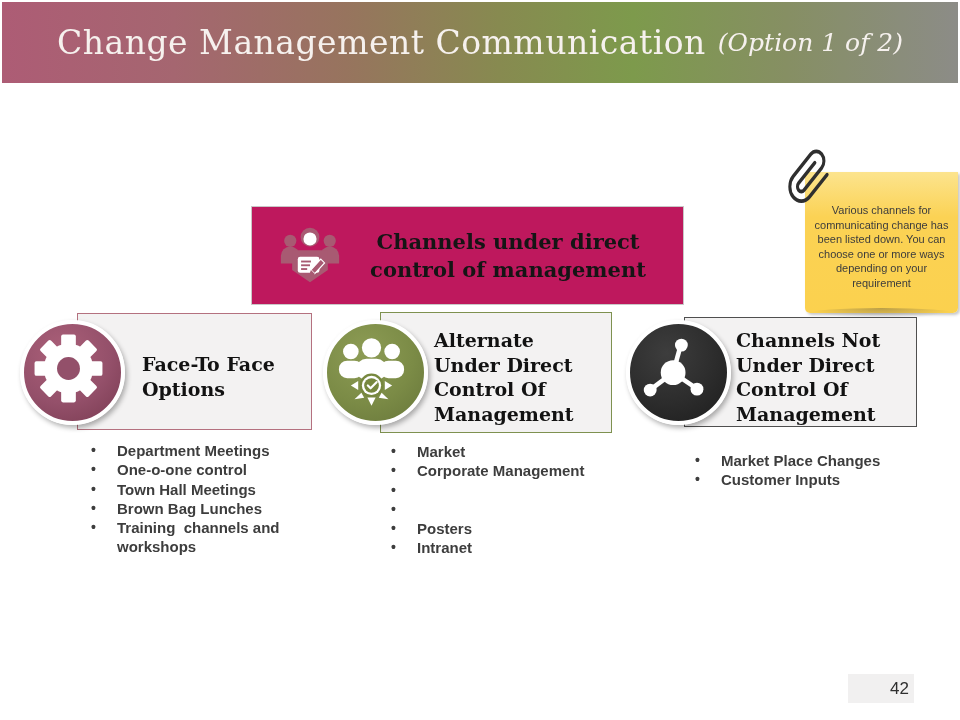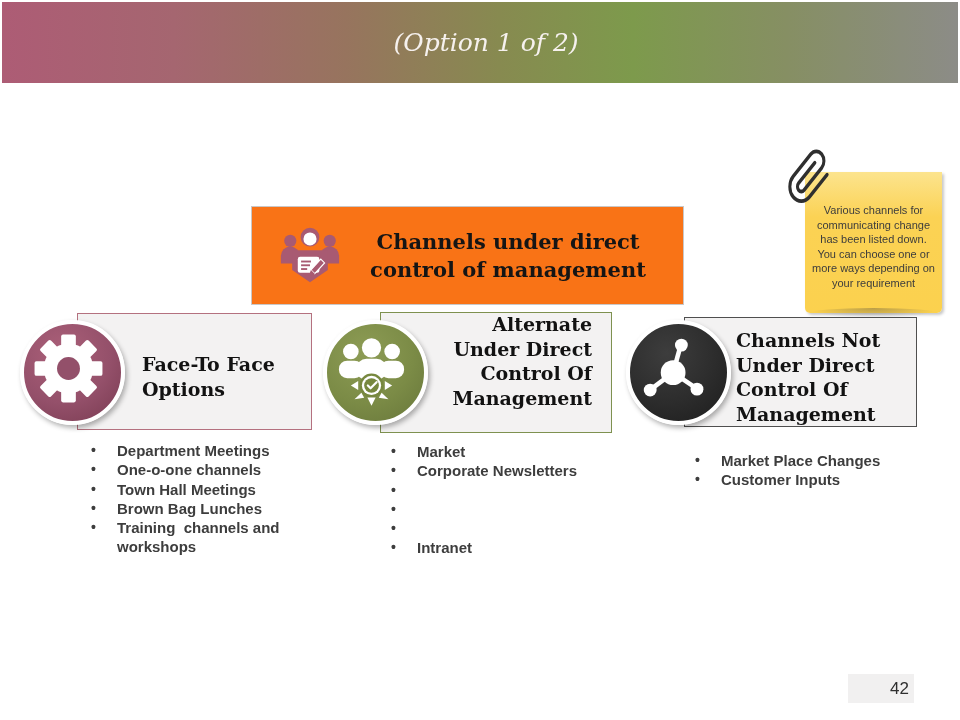--- a/index.html
+++ b/index.html
@@ -7,28 +7,28 @@
          font-family:"Liberation Sans",sans-serif;}
 
   
   .header{position:absolute;left:2px;top:2px;right:2px;height:81px;
     background:linear-gradient(90deg,#ad5c75 0%,#a56670 18%,#97745e 36%,#878a50 52%,#7d9a4c 66%,#868f63 82%,#8c8c87 100%);
     display:flex;align-items:center;justify-content:center;}
   .header .t-main{font-family:"DejaVu Serif",serif;font-size:33px;color:#f6f1ee;letter-spacing:.5px;}
   .header .t-suffix{font-family:"DejaVu Serif",serif;font-size:25px;font-style:italic;color:#f6f1ee;margin-left:12px;}
 
   
-  .center-box{position:absolute;left:251px;top:206px;width:431px;height:97px;background:#f97316;
+  .center-box{position:absolute;left:251px;top:206px;width:431px;height:97px;background:#be185d;
     border:1px solid #c9c7c7;display:flex;align-items:center;}
   .center-box .cb-icon{margin-left:27px;flex:0 0 auto;}
   .center-box .cb-label{flex:1;text-align:center;font-family:"DejaVu Serif",serif;font-weight:bold;
     font-size:21px;line-height:28px;color:#151515;padding:0 14px 0 6px;}
 
   
-  .note{position:absolute;left:805px;top:172px;width:137px;height:141px;
+  .note{position:absolute;left:805px;top:172px;width:153px;height:141px;
     background:linear-gradient(180deg,#fce48e 0%,#fbd254 32%,#fbd14e 100%);
     box-shadow:2px 2px 3px rgba(0,0,0,.22);border-radius:0 0 5px 5px;}
   .note::after{content:"";position:absolute;left:3px;right:3px;bottom:-6px;height:11px;
     background:radial-gradient(ellipse at 50% 0%,rgba(60,60,60,.35),rgba(0,0,0,0) 70%);border-radius:50%;}
   .note-text{position:absolute;left:6px;right:6px;top:31px;text-align:center;
     font-size:11px;line-height:14.5px;color:#3c3c3c;}
   .paperclip{position:absolute;left:786px;top:148px;width:46px;height:58px;}
 
   
   .col-box{position:absolute;background:#f3f2f2;border-style:solid;border-width:1px;}
@@ -39,21 +39,21 @@
   .col-circle{position:absolute;width:97px;height:97px;border-radius:50%;border:4px solid #ffffff;
     box-shadow:2px 3px 5px rgba(0,0,0,.3);}
   .circ1{left:20px;top:320px;background:radial-gradient(circle at 38% 30%,#ab6079 0%,#94506a 55%,#783a50 100%);}
   .circ2{left:323px;top:320px;background:radial-gradient(circle at 38% 30%,#8d9c55 0%,#7b8b46 55%,#67763a 100%);}
   .circ3{left:626px;top:320px;background:radial-gradient(circle at 38% 30%,#3d3d3d 0%,#2c2c2c 55%,#1c1c1c 100%);}
   .col-circle svg{position:absolute;left:0;top:0;}
 
   .col-title{position:absolute;font-family:"DejaVu Serif",serif;font-weight:bold;color:#121212;
     font-size:19px;line-height:24.5px;}
   .title1{left:142px;top:352px;width:165px;}
-  .title2{left:434px;top:312px;width:158px;text-align:right;}
+  .title2{left:434px;top:328px;width:158px;}
   .title3{left:736px;top:328px;width:168px;}
 
   
   .col-list{position:absolute;margin:0;padding:0;list-style:none;}
   .list1{left:88px;top:441px;width:215px;}
   .list2{left:388px;top:442px;width:240px;}
   .list3{left:692px;top:451px;width:230px;}
   .col-list li{display:flex;align-items:flex-start;font-size:15px;font-weight:bold;color:#3d3d3d;
     line-height:19.3px;}
   .col-list .bullet{flex:0 0 26px;font-size:14px;padding-left:3px;}
@@ -63,20 +63,21 @@
   .page-num{position:absolute;left:848px;top:674px;width:66px;height:29px;background:#f1f0f0;
     display:flex;align-items:center;justify-content:flex-end;}
   .page-num span{font-size:17px;color:#2f2f2f;padding-right:5px;}
 </style>
 </head>
 <body>
 
 <div class="slide">
 
   <div class="header">
+    <span class="t-main">Change Management Communication</span>
     <span class="t-suffix">(Option 1 of 2)</span>
   </div>
 
   <div class="center-box">
     <span class="cb-icon">
       <svg width="62" height="60" viewBox="0 0 66 62">
         <g fill="#a85a72">
           <circle cx="12" cy="17" r="6.5"></circle>
           <circle cx="54" cy="17" r="6.5"></circle>
           <path d="M2 41 v-8 a10 10 0 0 1 20 0 v8 z"></path>
@@ -125,21 +126,21 @@
       <circle cx="48.5" cy="48.5" r="12.5" fill="#93506a"></circle>
     </svg>
   </div>
   <ul class="col-list list1">
     <li>
         <span class="bullet">•</span>
         <span class="li-text">Department Meetings</span>
       </li>
     <li>
         <span class="bullet">•</span>
-        <span class="li-text">One-o-one channels</span>
+        <span class="li-text">One-o-one control</span>
       </li>
     <li>
         <span class="bullet">•</span>
         <span class="li-text">Town Hall Meetings</span>
       </li>
     <li>
         <span class="bullet">•</span>
         <span class="li-text">Brown Bag Lunches</span>
       </li>
     <li>
@@ -173,30 +174,31 @@
       </g>
     </svg>
   </div>
   <ul class="col-list list2">
     <li>
         <span class="bullet">•</span>
         <span class="li-text">Market</span>
       </li>
     <li>
         <span class="bullet">•</span>
-        <span class="li-text">Corporate Newsletters</span>
-      </li>
-    <li>
-        <span class="bullet">•</span>
-      </li>
-    <li>
-        <span class="bullet">•</span>
-      </li>
-    <li>
-        <span class="bullet">•</span>
+        <span class="li-text">Corporate Management</span>
+      </li>
+    <li>
+        <span class="bullet">•</span>
+      </li>
+    <li>
+        <span class="bullet">•</span>
+      </li>
+    <li>
+        <span class="bullet">•</span>
+        <span class="li-text">Posters</span>
       </li>
     <li>
         <span class="bullet">•</span>
         <span class="li-text">Intranet</span>
       </li>
   </ul>
 
   <div class="col-box box3"></div>
   <div class="col-title title3">Channels Not Under Direct Control Of Management</div>
   <div class="col-circle circ3">

